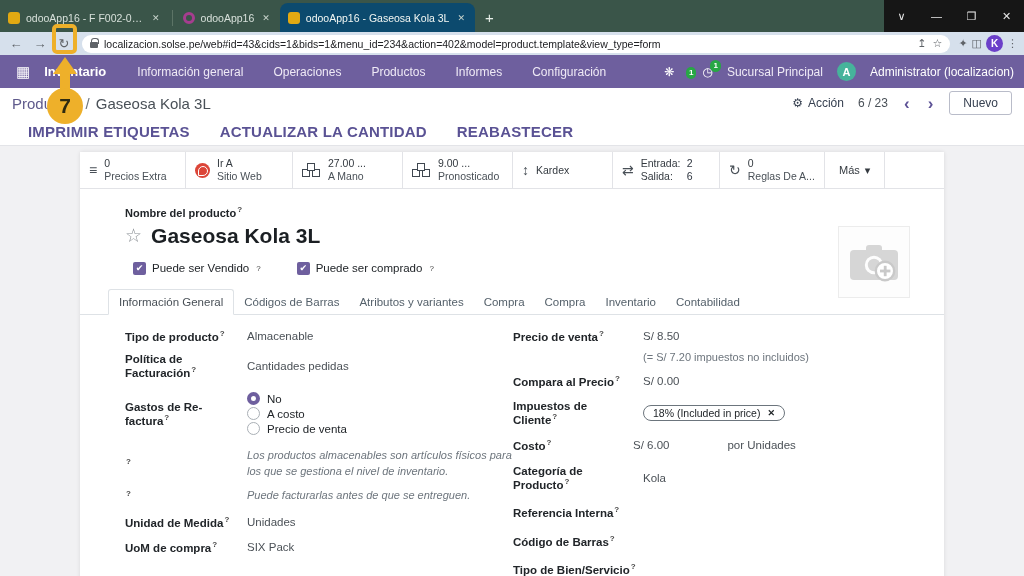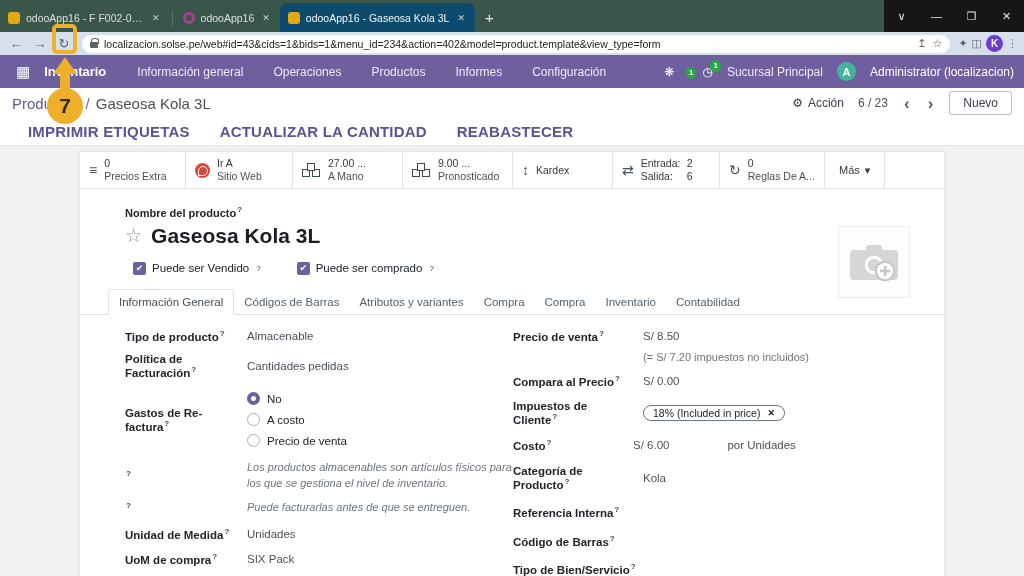--- a/index.html
+++ b/index.html
@@ -100,21 +100,21 @@
   .fgrid { display:flex; padding:14px 0 0 45px; }
   .fcol { display:flex; flex-direction:column; }
   .fcol.left { width:388px; }
   .fcol.right { width:370px; }
   .frow { display:flex; align-items:center; margin-bottom:11px; }
   .flabel { flex:none; font-size:11.5px; font-weight:600; color:#212529; }
   .fcol.left .flabel { width:112px; }
   .fcol.right .flabel { width:120px; }
   .fvalue { margin-left:10px; font-size:11.5px; color:#4b5157; }
   .subnote { font-size:11px; color:#6d757d; }
-  .radiogroup { margin-left:10px; display:flex; flex-direction:column; gap:8px; }
+  .radiogroup { margin-left:10px; display:flex; flex-direction:column; gap:2px; }
   .radioitem { display:flex; align-items:center; gap:7px; cursor:pointer; }
   .radio { width:13px; height:13px; border-radius:50%; border:1px solid #aab0b6; background:#fff; flex:none; }
   .radio.sel { border:4px solid #6e5f9e; }
   .rlabel { font-size:11.5px; color:#212529; }
   .noteval { margin-left:10px; font-size:11px; font-style:italic; color:#6d757d; width:300px; line-height:1.45; }
   .taxpill { margin-left:10px; display:inline-flex; align-items:center; gap:7px; border:1px solid #6c757d; border-radius:11px; padding:1px 9px; font-size:10.5px; color:#212529; cursor:pointer; }
   .taxx { font-size:9px; font-weight:700; cursor:pointer; }
   .costline { display:flex; gap:58px; }
   .costline .cv, .costline .cs { font-size:11.5px; color:#4b5157; }
 

